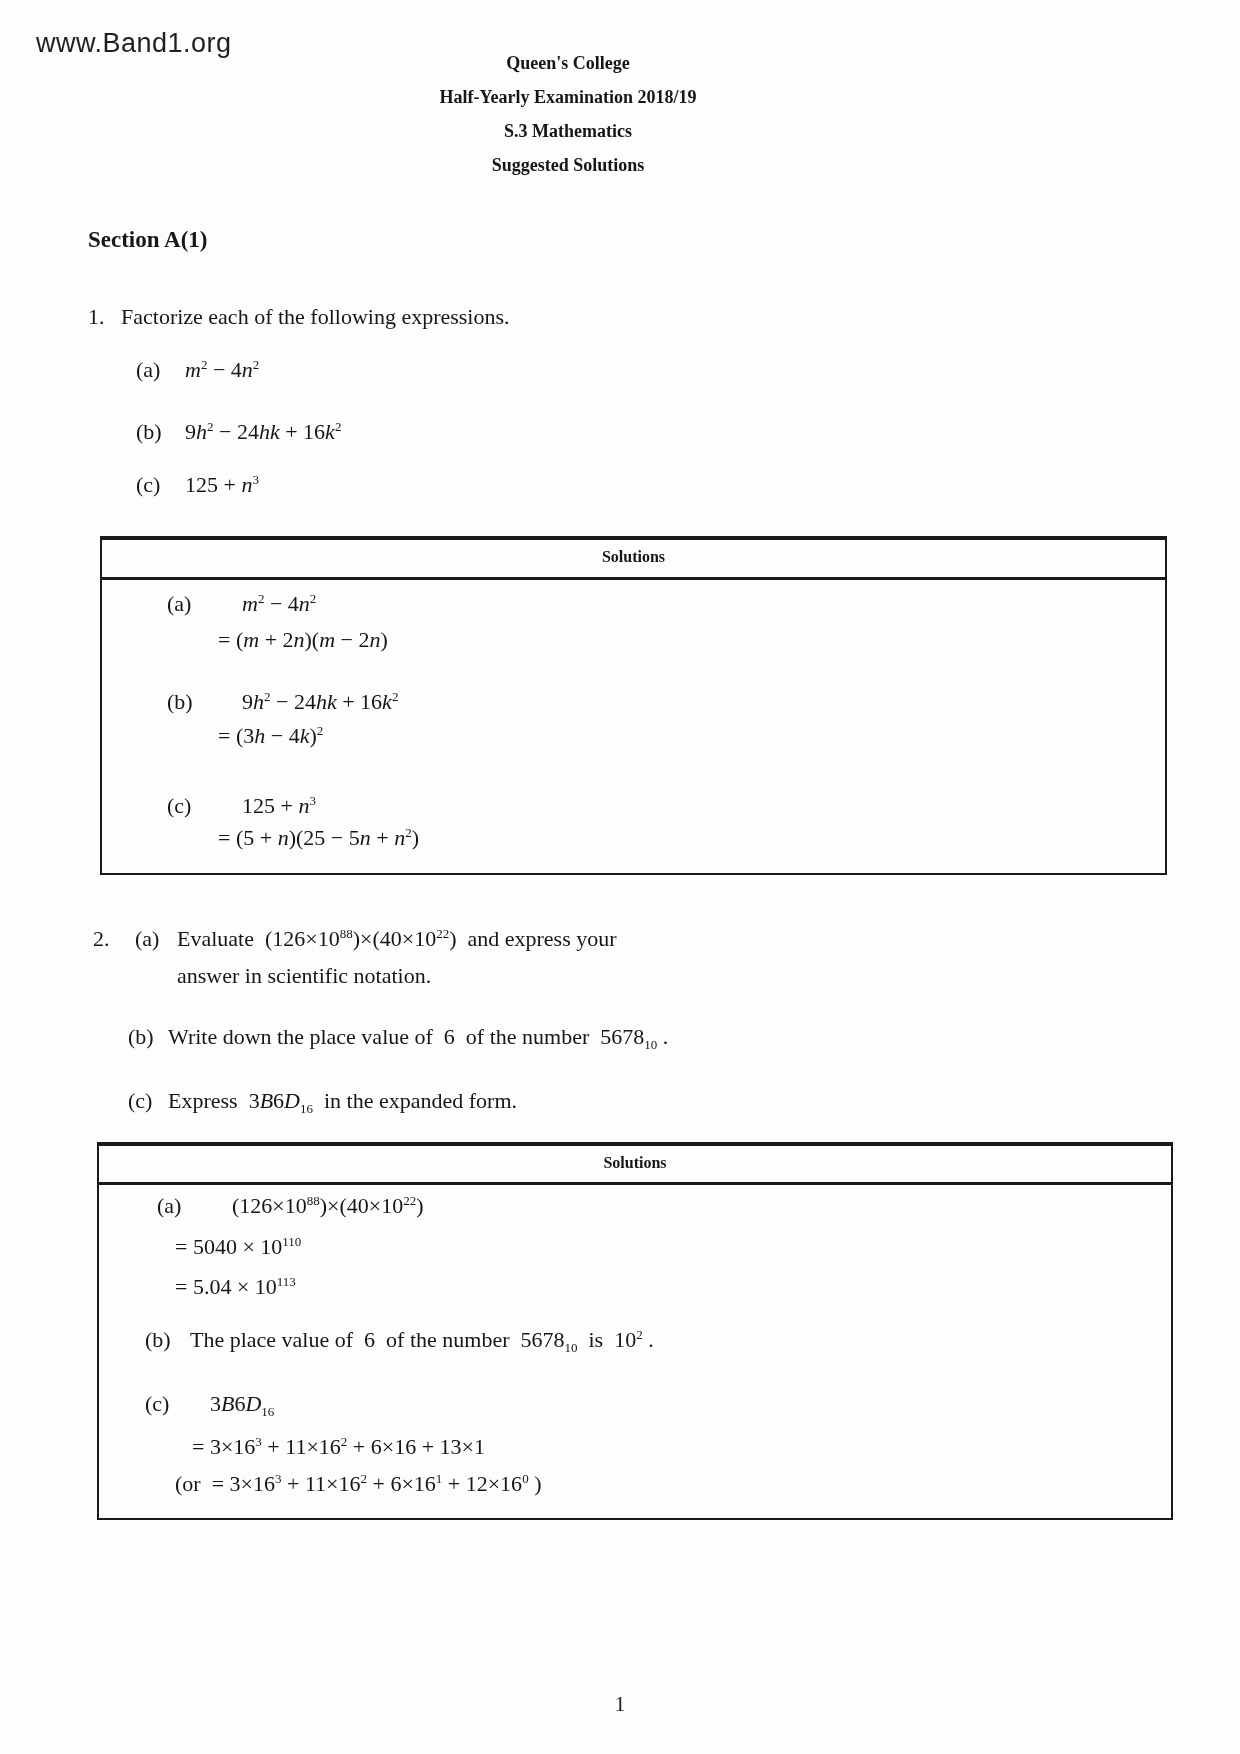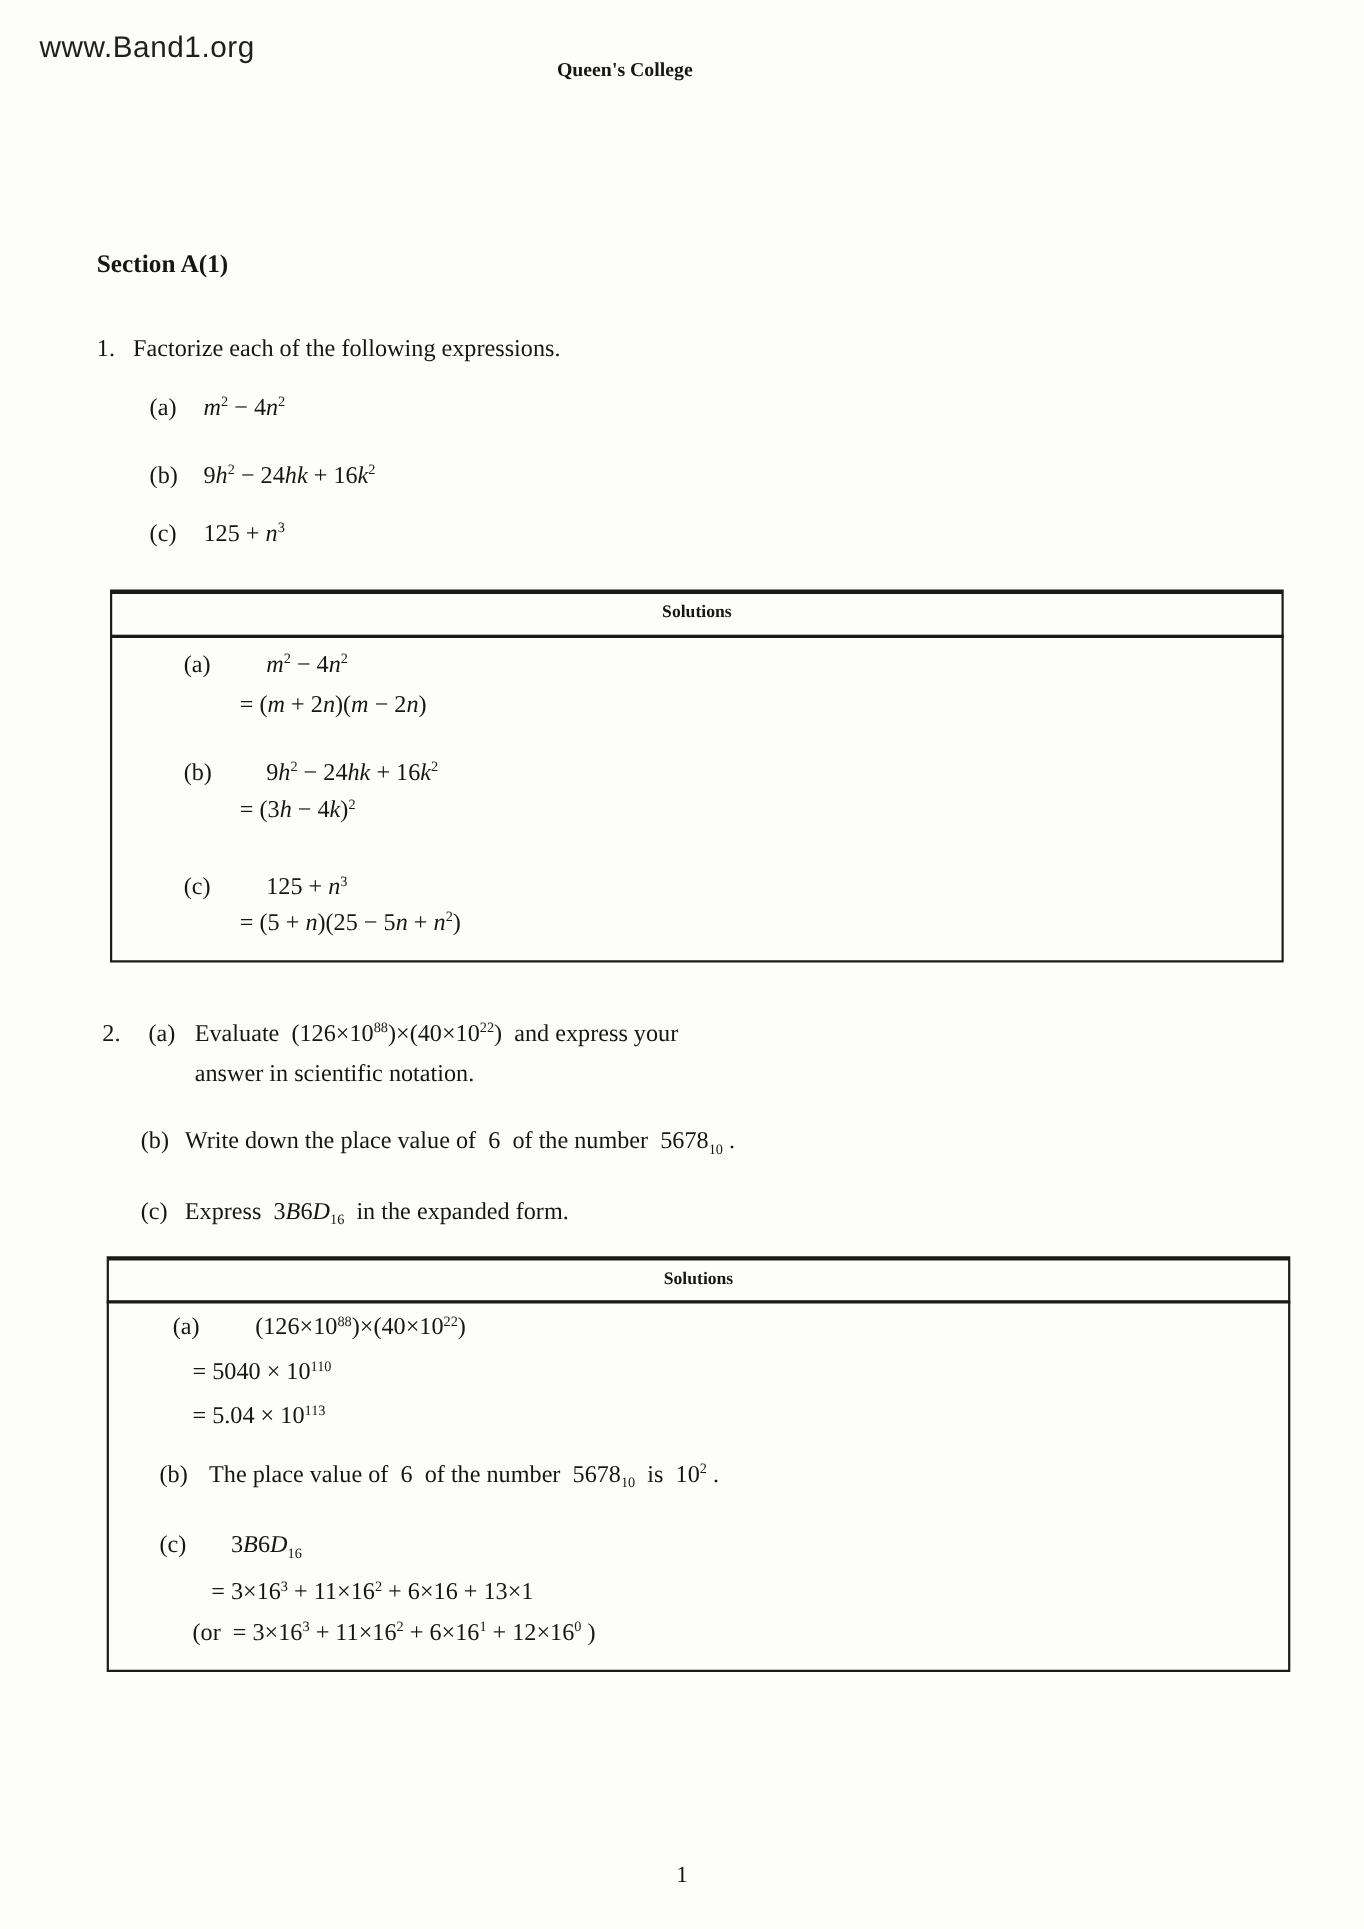--- a/index.html
+++ b/index.html
@@ -78,20 +78,23 @@
 </style>
 </head>
 <body>
 
 <div class="page">
 
   <div class="watermark sans">www.Band1.org</div>
 
   <div class="doc-header">
     <div class="h-line">Queen's College</div>
+    <div class="h-line">Half-Yearly Examination 2018/19</div>
+    <div class="h-line">S.3 Mathematics</div>
+    <div class="h-line">Suggested Solutions</div>
   </div>
 
   <div class="abs bold" style="left:88px; top:226px; font-size:23px;">Section A(1)</div>
 
   <div class="abs" style="left:88px; top:303px;">1.</div>
   <div class="abs" style="left:121px; top:303px;">Factorize each of the following expressions.</div>
 
   <div class="abs" style="left:136px; top:356px;">(a)</div>
   <div class="abs line" style="left:185px; top:356px;"><span class="it">m</span><sup>2</sup><span> − 4</span><span class="it">n</span><sup>2</sup></div>
 

